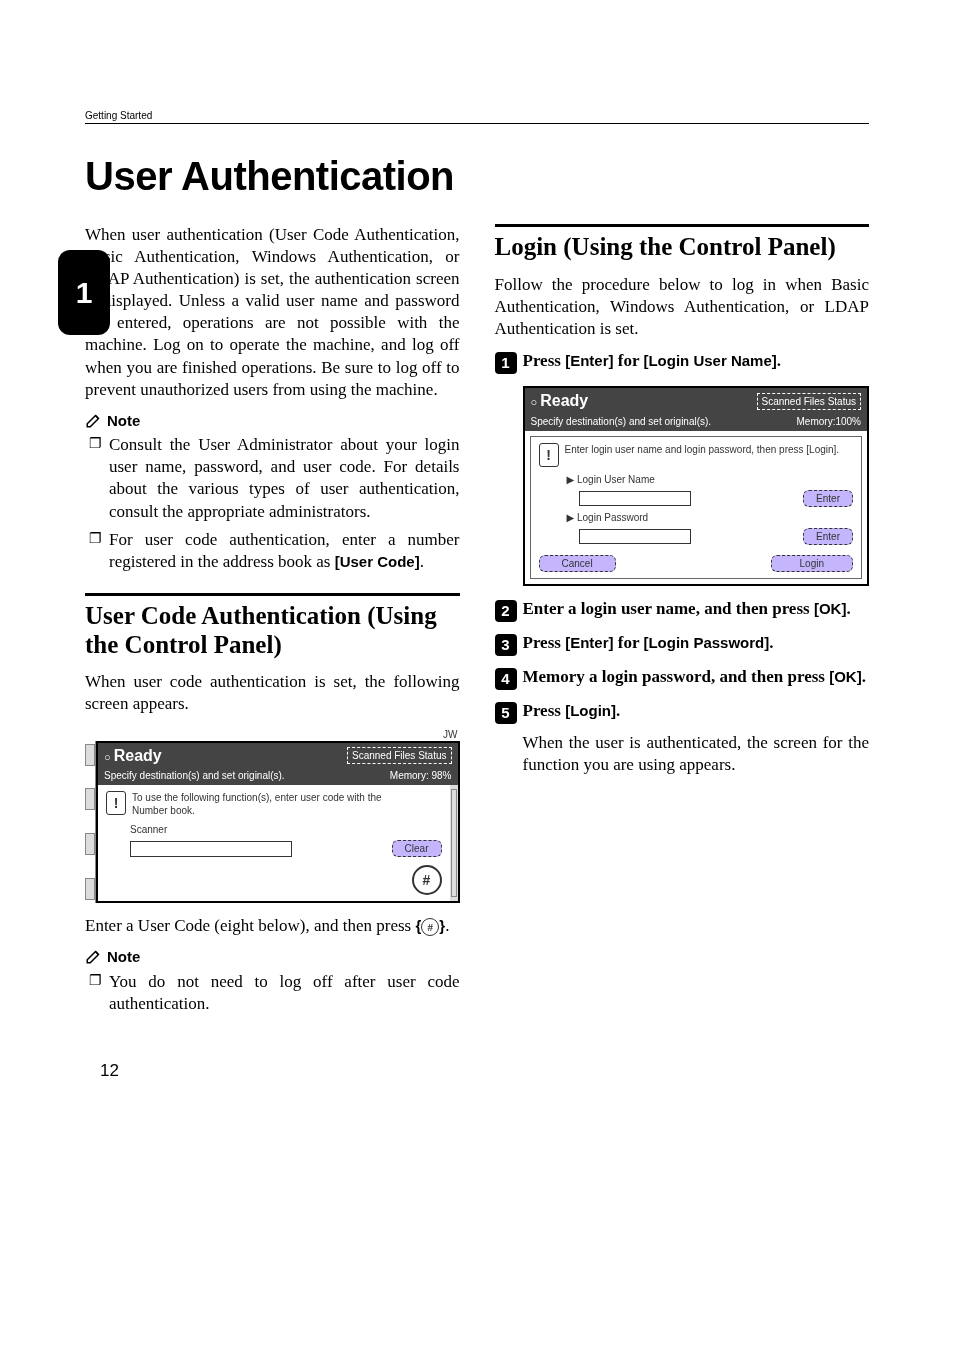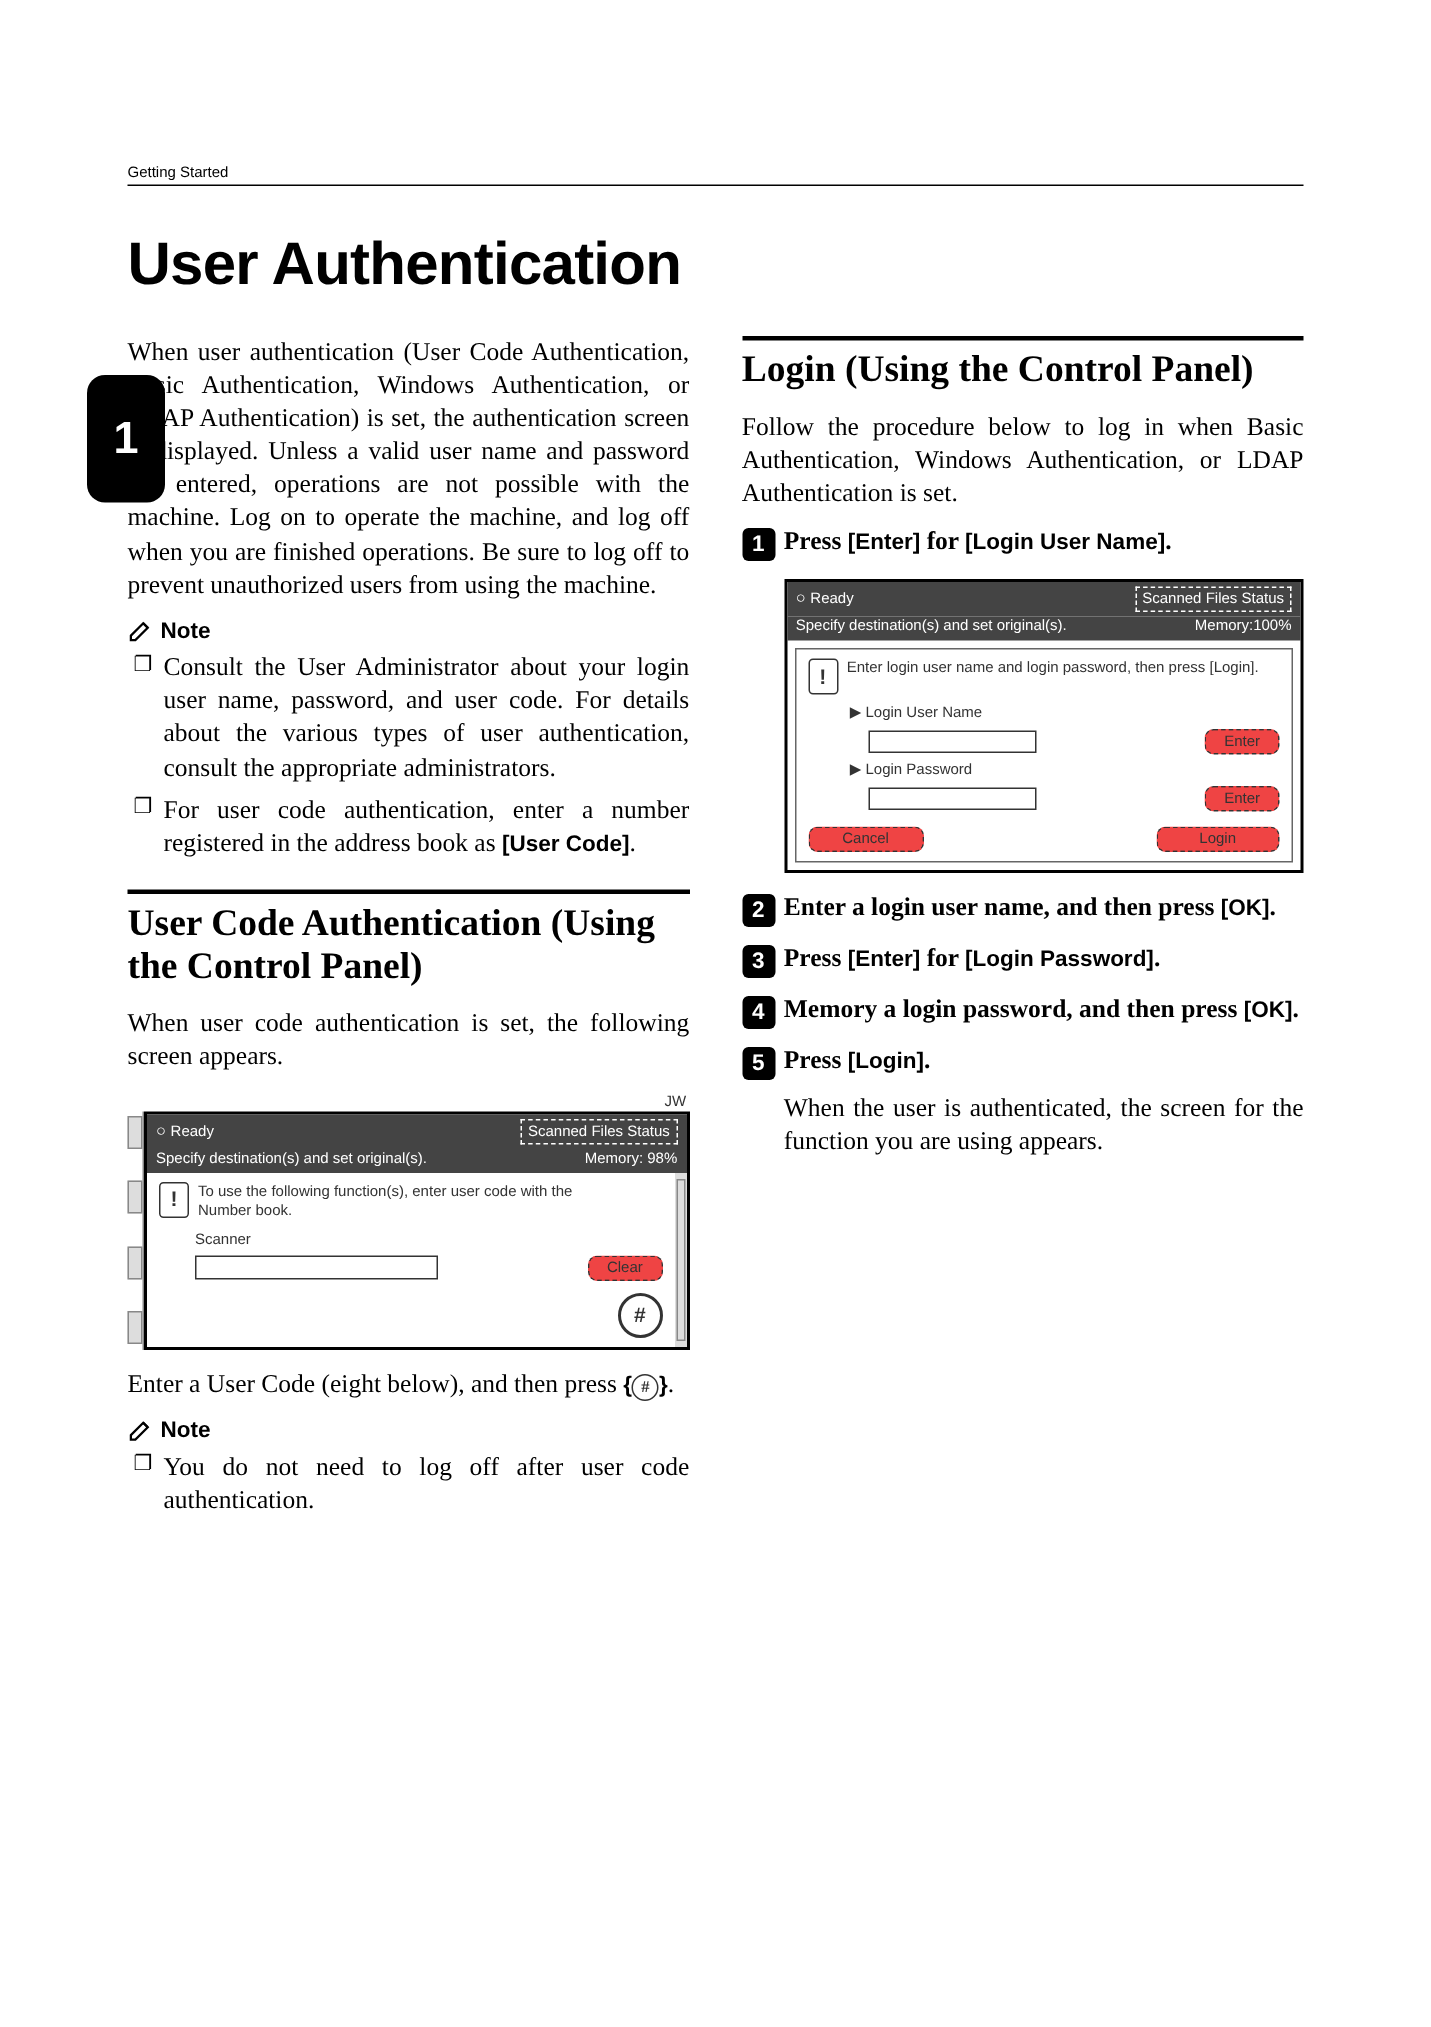--- a/index.html
+++ b/index.html
@@ -154,22 +154,22 @@
     background: #444;
     color: #fff;
     padding: 3px 6px;
     display: flex;
     justify-content: space-between;
     align-items: center;
     font-size: 11px;
   }
   .screen-header .ready {
     font-family: Arial, Helvetica, sans-serif;
-    font-weight: normal;
-    font-size: 10px;
+    font-weight: bold;
+    font-size: 16px;
   }
   .sfs { border:1px dashed #fff; padding:1px 4px; font-size:10px; }
   .screen-sub {
     background: #444;
     color: #fff;
     font-size: 10px;
     padding: 0 6px 3px 6px;
     display:flex; justify-content:space-between;
   }
   .screen-body {
@@ -183,21 +183,21 @@
     display:inline-flex; align-items:center; justify-content:center;
     font-size:14px; font-weight:bold; color:#333;
     flex-shrink:0;
   }
   .ui-btn {
     display:inline-block;
     border: 1px dashed #333;
     border-radius: 6px;
     padding: 1px 12px;
     font-size: 10px;
-    background:#ef4444;
+    background:#c4b5fd;
     color:#333;
   }
   .ui-input {
     display:inline-block;
     border: 1px solid #333;
     width: 110px; height: 13px;
     background:#fff;
     margin-right:5px;
   }
   .ui-input-lg {
@@ -377,13 +377,14 @@
       </div>
 
       <div class="step">
         <span class="step-num">5</span>
         <span class="step-text"><span class="bold-reg">Press </span><span class="bold-sans">[Login]</span><span class="bold-reg">.</span></span>
       </div>
       <div class="step-desc">When the user is authenticated, the screen for the function you are using appears.</div>
     </div>
   </div>
 
+  <div class="page-num">12</div>
 </div>
 
 </body></html>

